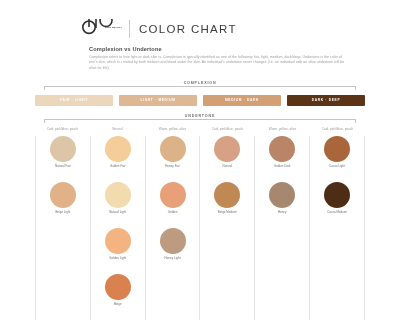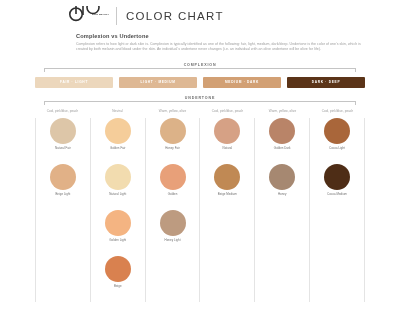--- a/index.html
+++ b/index.html
@@ -10,21 +10,21 @@
     background: #ffffff;
     font-family: "Liberation Sans", sans-serif;
     overflow: hidden;
   }
 
   .page {
     position: relative;
     width: 400px;
     height: 320px;
     background: #ffffff;
-    padding: 4px;
+    padding: 17px;
   }
 
   
   .header {
     display: flex;
     align-items: center;
     padding: 2px 0 0 62px;
     height: 22px;
   }
 

